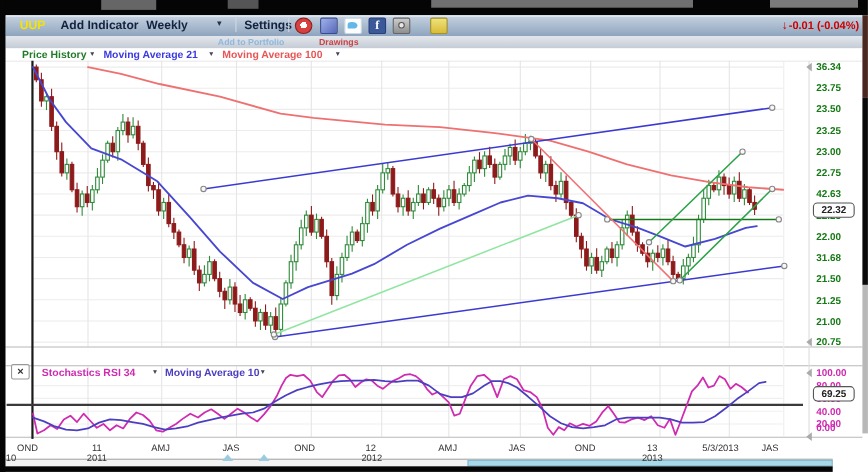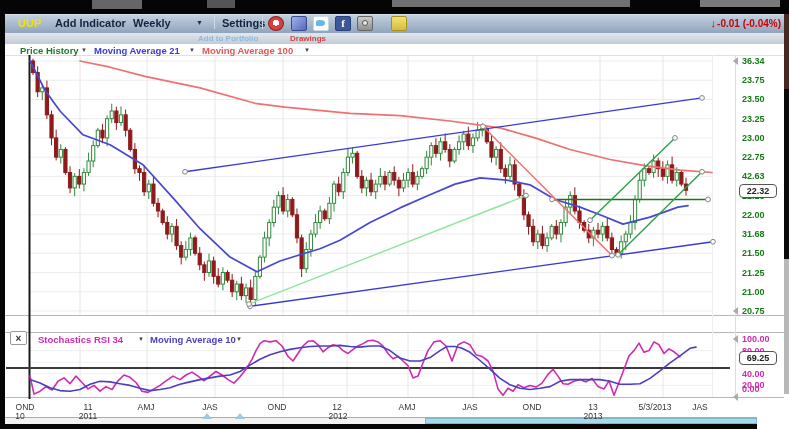--- a/index.html
+++ b/index.html
@@ -493,21 +493,21 @@
       <div class="xq" style="left: 146px; top: 402px;">AMJ</div>
       <div class="xq" style="left: 210px; top: 402px;">JAS</div>
       <div class="xq" style="left: 277px; top: 402px;">OND</div>
       <div class="xq" style="left: 337px; top: 402px;">12</div>
       <div class="xq" style="left: 407px; top: 402px;">AMJ</div>
       <div class="xq" style="left: 470px; top: 402px;">JAS</div>
       <div class="xq" style="left: 532px; top: 402px;">OND</div>
       <div class="xq" style="left: 593px; top: 402px;">13</div>
       <div class="xq" style="left: 655px; top: 402px;">5/3/2013</div>
       <div class="xq" style="left: 700px; top: 402px;">JAS</div>
-      <div class="xy" style="left: 10px; top: 411px; margin-left: 10px;">10</div>
+      <div class="xy" style="left: 10px; top: 411px;">10</div>
       <div class="xy" style="left: 88px; top: 411px;">2011</div>
       <div class="xy" style="left: 338px; top: 411px;">2012</div>
       <div class="xy" style="left: 593px; top: 411px;">2013</div>
       <div class="anchor-tri" style="left: 202px; top: 413px;"></div>
       <div class="anchor-tri" style="left: 235px; top: 413px;"></div>
     </div>
 
   <button class="close-ind">×</button>
   <span class="ind-item" style="left:38px;color:#cf2bb1;">Stochastics RSI 34</span>
   <span class="ind-caret" style="left:138px;">▼</span>

